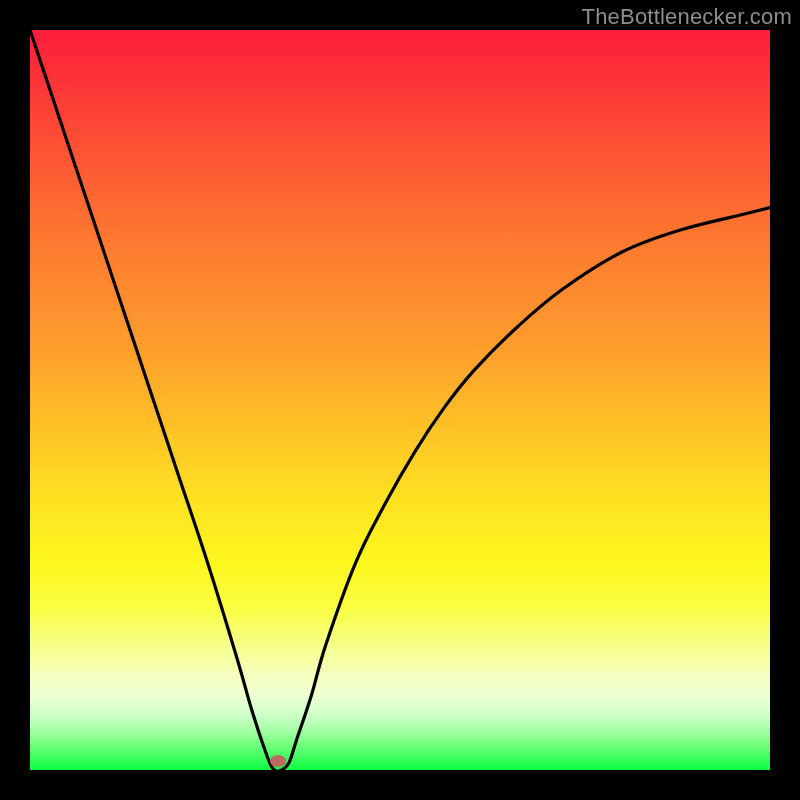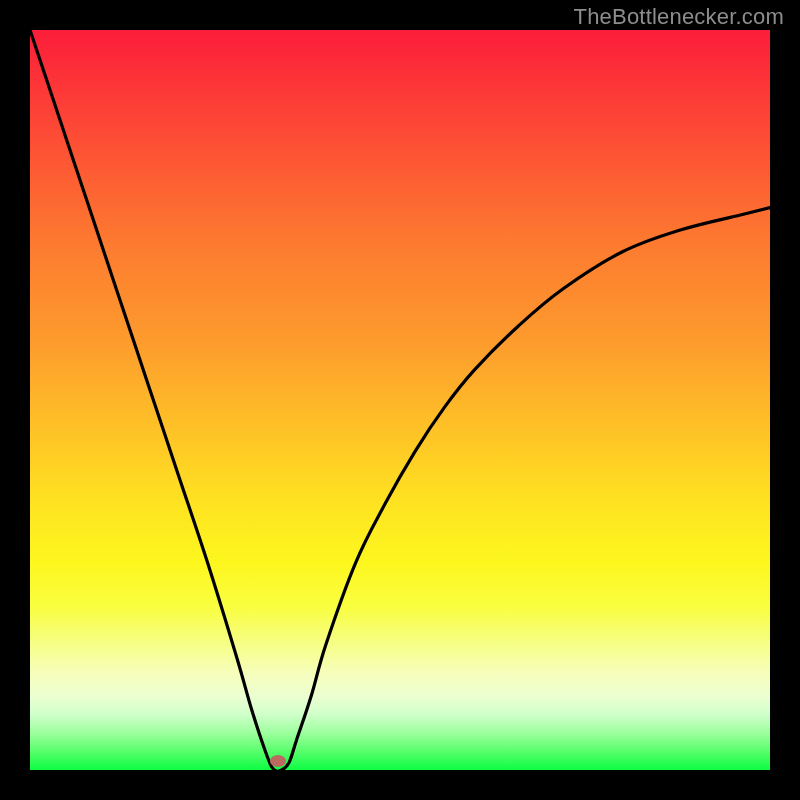--- a/index.html
+++ b/index.html
@@ -56,21 +56,21 @@
     position: absolute;
     width: 16px;
     height: 12px;
     background: #bb6a60;
     border-radius: 50%;
     transform: translate(-50%, -50%);
   }
   .watermark {
     position: absolute;
     top: 4px;
-    right: 16px;
+    right: 8px;
     color: #8d8d8d;
     font-size: 22px;
     letter-spacing: 0.2px;
     font-weight: 400;
   }
 </style>
 </head>
 <body>
 
 <div class="frame">

